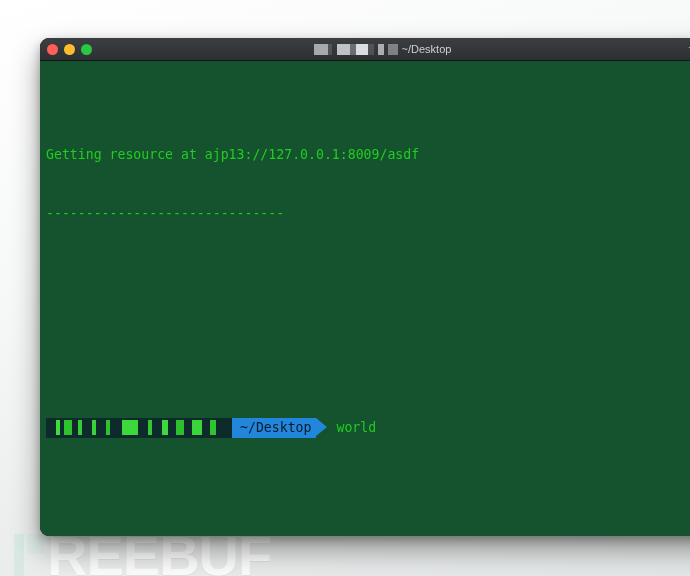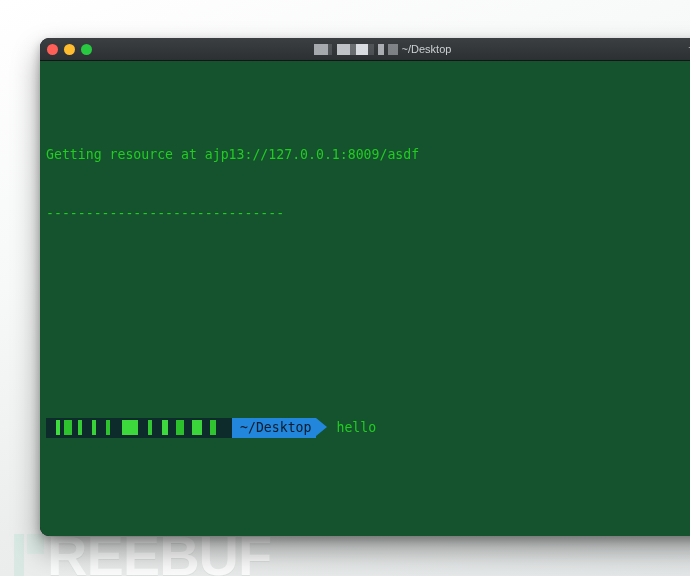--- a/index.html
+++ b/index.html
@@ -291,21 +291,21 @@
       <span class="line out"></span>
 
       
       <div class="prompt-row">
         <div class="seg-user">
           <span class="redact r1"></span>
         </div>
         <div class="seg-arrow-user"></div>
         <div class="seg-path">~/Desktop</div>
         <div class="seg-arrow-path"></div>
-        <div class="cmd">hello</div>
+        <div class="cmd">world</div>
       </div>
 
       
       
       
 
       
       
       
       

